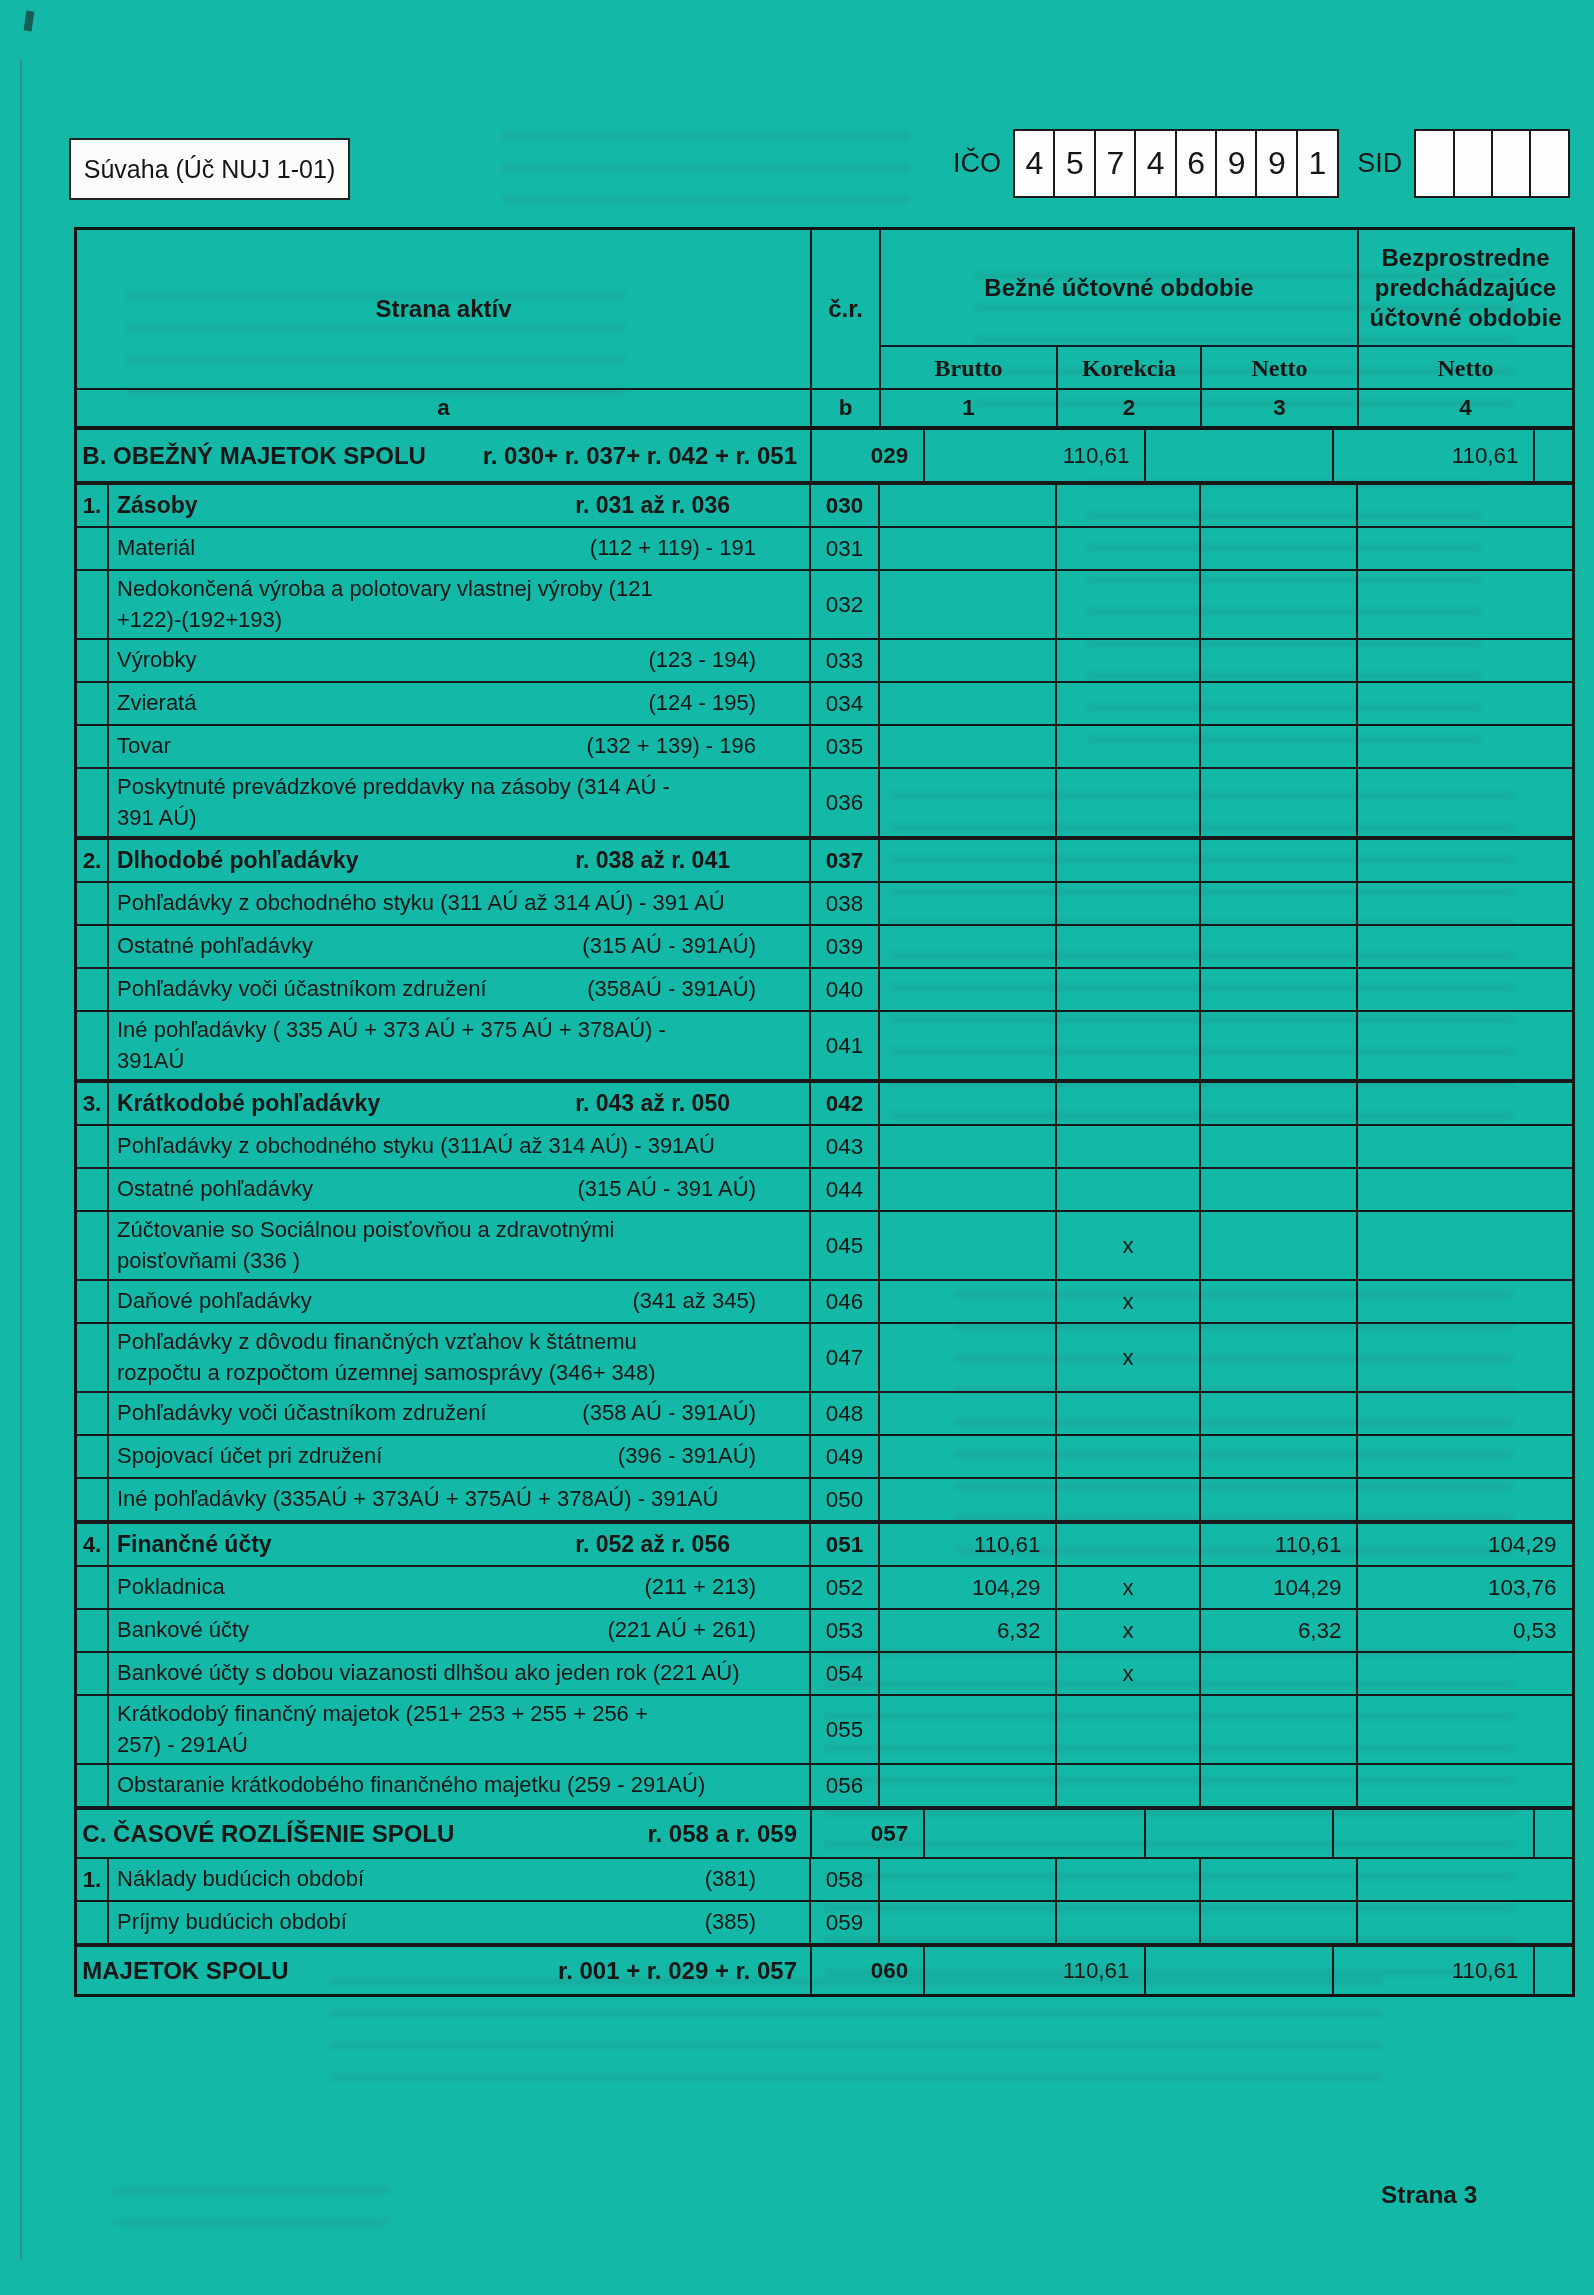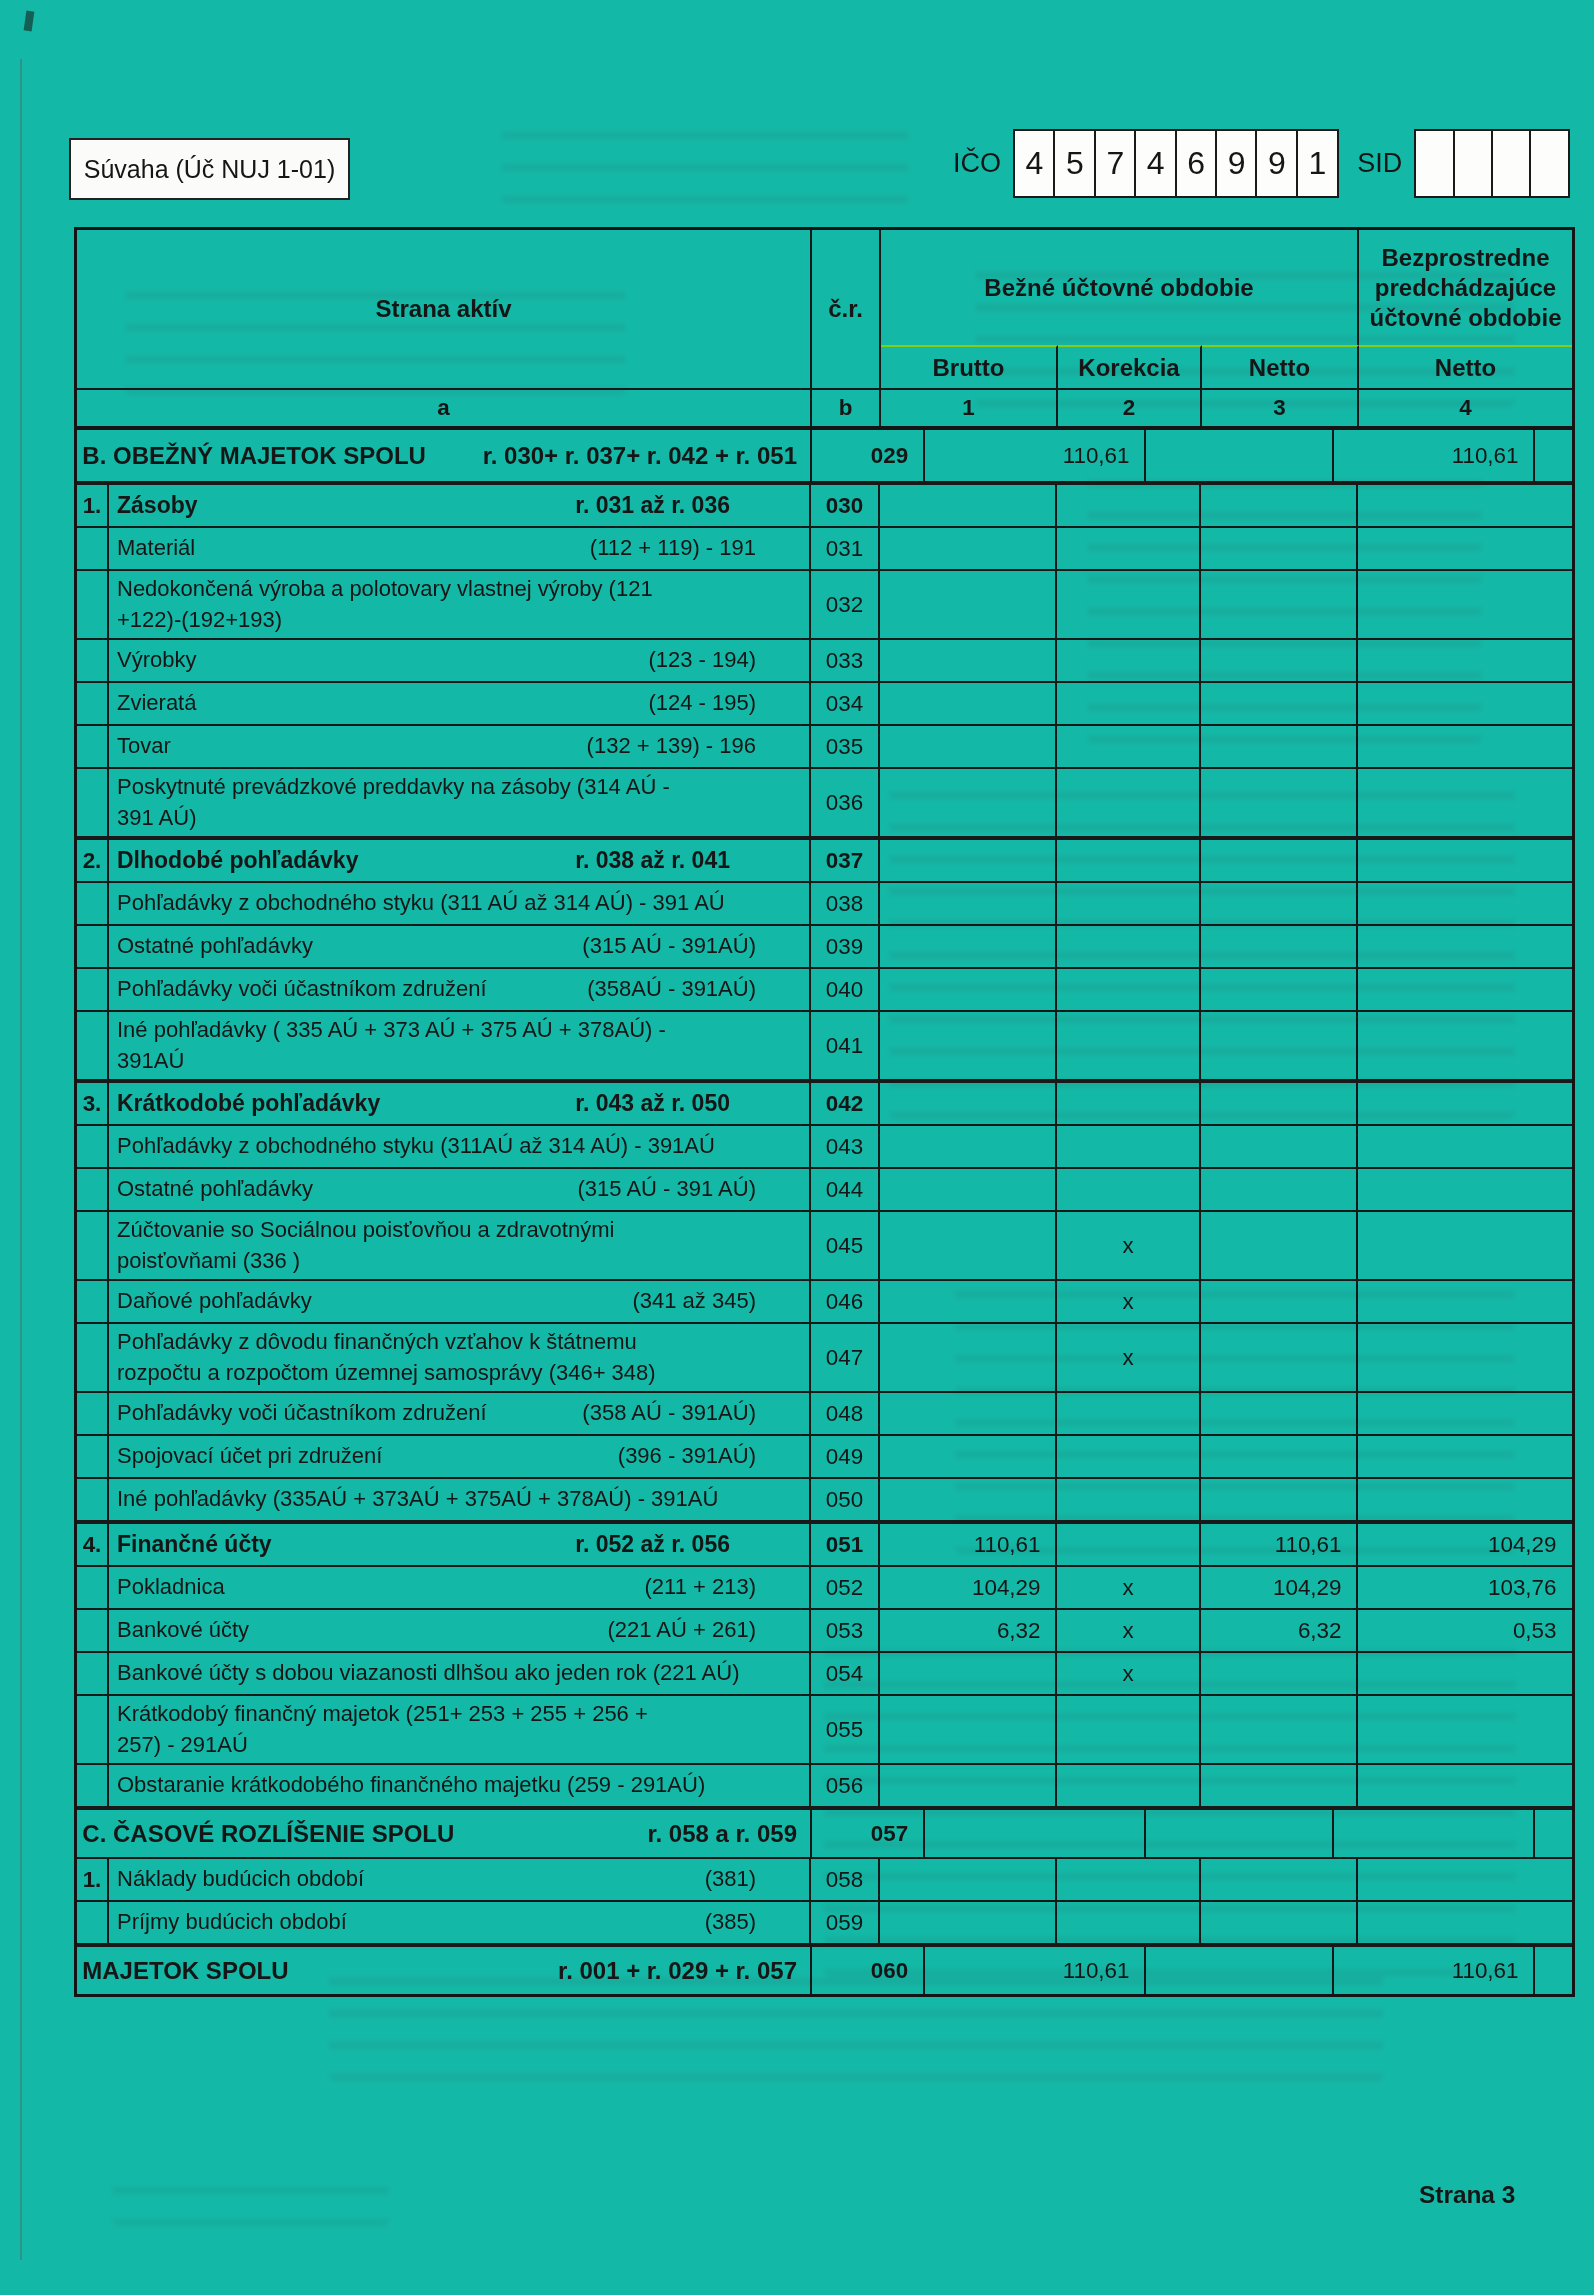--- a/index.html
+++ b/index.html
@@ -25,21 +25,21 @@
   
   .btable{position:absolute;left:74px;top:227px;width:1495px;border:3.3px solid #141414;background:transparent;}
   .thead{display:grid;grid-template-columns:735px 69px 177px 144px 157px 213px;grid-template-rows:115px 43px;}
   .th{border-right:2px solid #191919;display:flex;align-items:center;justify-content:center;
       font-weight:700;font-size:24px;text-align:center;box-sizing:border-box;padding:0 9.2px;line-height:1.25;}
   .th.nr{border-right:none;}
   .h-a{grid-column:1;grid-row:1/3;}
   .h-b{grid-column:2;grid-row:1/3;}
   .h-bezne{grid-column:3/6;grid-row:1;}
   .h-bezpro{grid-column:6;grid-row:1;border-right:none;}
-  .h-sub{grid-row:2;border-top:2px solid #84cc16;}
+  .h-sub{grid-row:2;border-top:2px solid #0f172a;font-family:Liberation Serif, serif;}
   .letters{display:grid;grid-template-columns:735px 69px 177px 144px 157px 213px;height:36px;
            border-top:2.6px solid #191919;border-bottom:4px solid #141414;}
   .lt{border-right:2px solid #191919;display:flex;align-items:center;justify-content:center;
       font-weight:700;font-size:22.4px;box-sizing:border-box;}
   .lt:last-child{border-right:none;}
   
   .trow{display:grid;grid-template-columns:32px 702px 69px 177px 144px 157px 213px;
         border-top:2.6px solid #191919;box-sizing:border-box;}
   .trow:first-child{border-top:none;}
   .trow.bt-thick{border-top-width:4.6px;}
@@ -55,21 +55,21 @@
   .c.lab .frm{white-space:nowrap;padding-right:53px;}
   .trow.sub .c.lab{font-weight:700;font-size:23px;}
   .trow.sub .c.lab .frm{padding-right:79px;}
   .trow.sec .c.lab{font-weight:700;font-size:24px;padding-left:5.3px;}
   .trow.sec .c.lab .frm{padding-right:13px;}
   .trow.tall .c.lab .lbl{max-width:580px;}
   .c.cr{justify-content:center;font-size:22.4px;}
   .trow.sec .c.cr,.trow.sub .c.cr{font-weight:700;}
   .c.v{justify-content:flex-end;padding-right:14.5px;font-size:22.4px;}
   .c.v.kor{justify-content:center;padding-right:0;}
-  .page-num{position:absolute;left:1419px;top:2181px;font-size:24.4px;font-weight:700;}
+  .page-num{position:absolute;left:1381px;top:2181px;font-size:24.4px;font-weight:700;}
 </style>
 </head>
 <body>
 
 <div class="page">
 
   <div class="scan-mark"></div>
   <div class="scan-line"></div>
 
   <div class="ghost" style="left:501px;top:112px;width:408px;height:92px;"></div>

